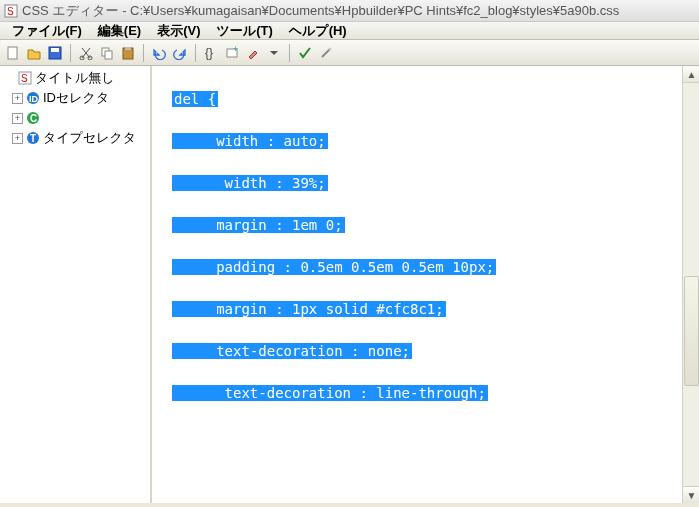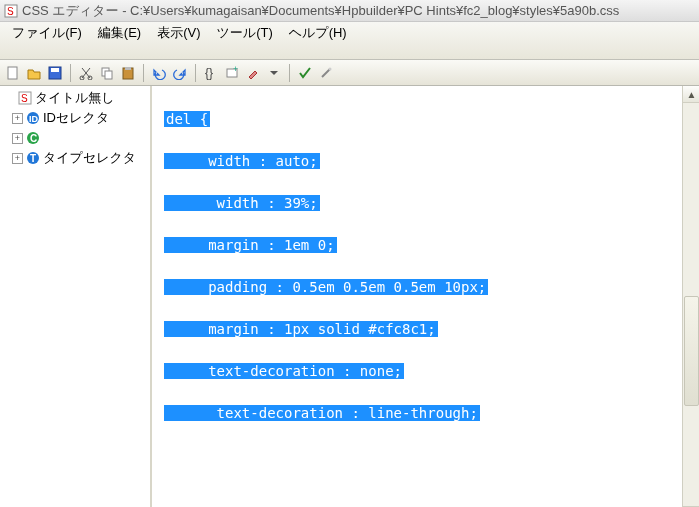--- a/index.html
+++ b/index.html
@@ -17,26 +17,27 @@
     height: 22px;
     display: flex;
     align-items: center;
     padding: 0 4px;
     border-bottom: 1px solid #c8c8c8;
   }
   .titlebar .app-icon { width: 14px; height: 14px; margin-right: 4px; }
   .title-text { color: #555; font-size: 13px; white-space: nowrap; }
   .menubar {
     background: linear-gradient(#f7f7f3, #e8e6da);
-    height: 38px;
-    display: flex;
-    align-items: flex-start;
+    height: 18px;
+    display: flex;
+    align-items: center;
     padding: 0 4px;
     border-bottom: 1px solid #c0c0b8;
     font-size: 13px;
+    font-weight: bold;
   }
   .menu-item { padding: 2px 8px; cursor: default; }
   .toolbar {
     background: linear-gradient(#fafaf6, #e6e4d8);
     height: 26px;
     display: flex;
     align-items: center;
     padding: 0 4px;
     border-bottom: 1px solid #b8b8b0;
     gap: 3px;
@@ -101,21 +102,21 @@
     font-size: 10px;
     border-bottom: 1px solid #d0cfc2;
   }
   .sb-btn.bottom { position: absolute; bottom: 0; border-top: 1px solid #d0cfc2; border-bottom:none;}
   .sb-thumb {
     position: absolute; left: 1px; width: 15px;
     background: linear-gradient(#f5f4ea,#e0dfd1);
     border: 1px solid #c7c6b8;
     border-radius: 2px;
   }
-  .row { display: block; padding-left: 12px; }
+  .row { display: block; padding-left: 20px; }
   svg { display: block; }
 </style>
 </head>
 <body>
 
 <div class="titlebar">
   <span class="app-icon">
     <svg width="14" height="14">
         <rect x="1" y="1" width="12" height="12" fill="#fff" stroke="#888"></rect>
         <text x="3" y="11" font-size="10" fill="#d00">S</text>

